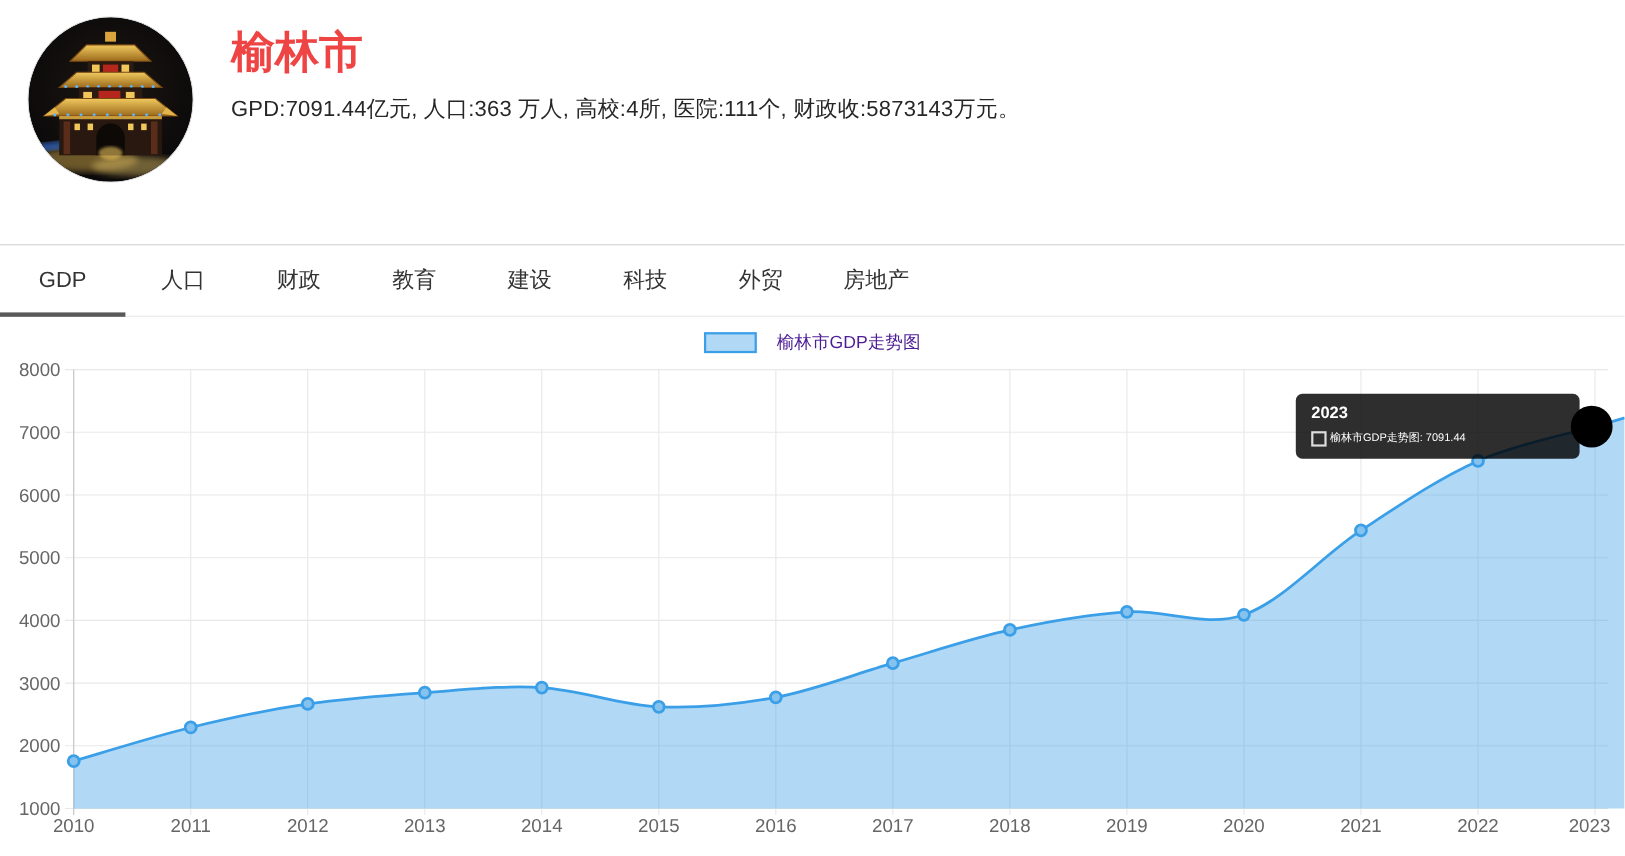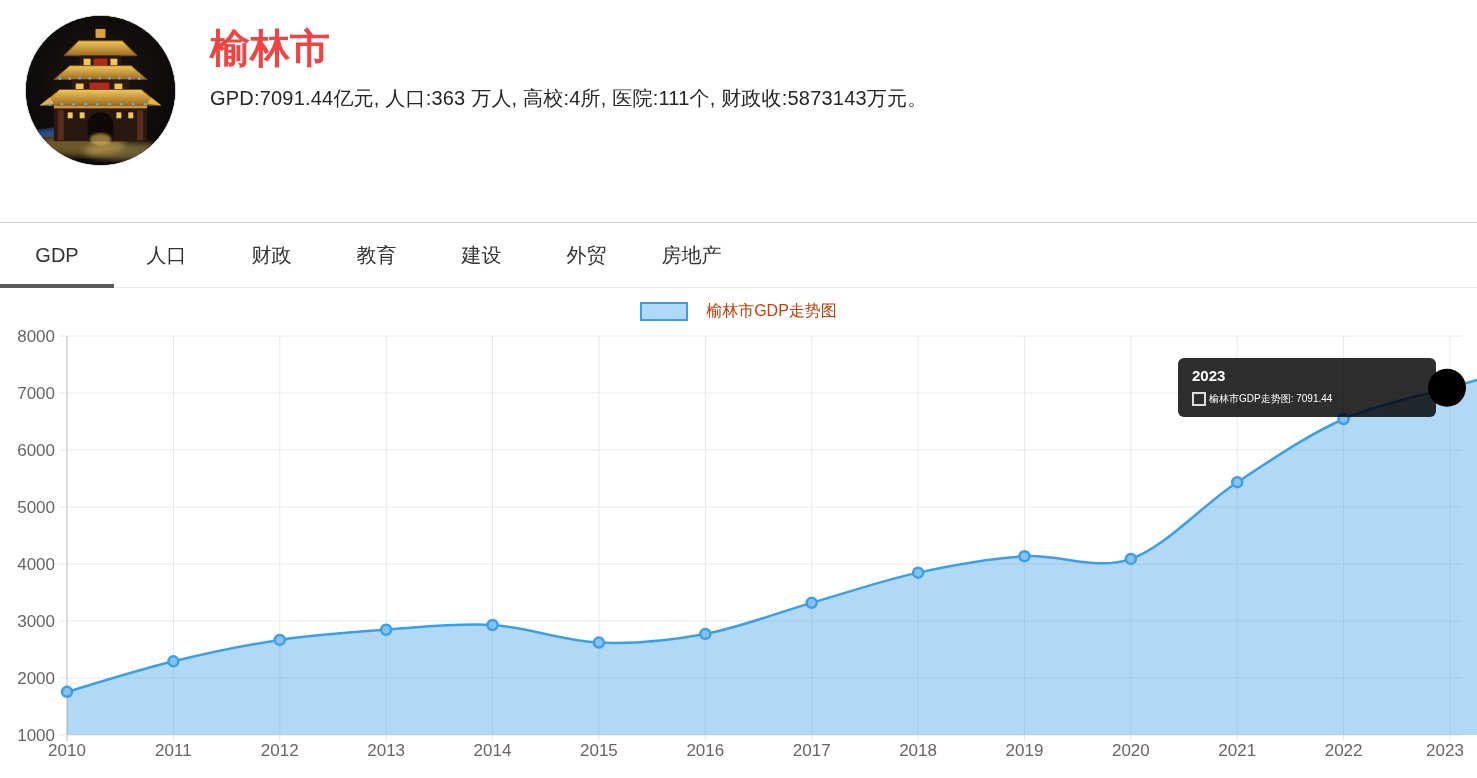--- a/index.html
+++ b/index.html
@@ -22,21 +22,21 @@
     color:#333; cursor:pointer; position:relative; }
   .tab:first-child { width:114px; }
   .tab.active::after { content:""; position:absolute; left:0; right:0; bottom:-1px;
     height:4px; background:#595959; }
 
   
   .legend-row { margin:13px 0 6px 0; height:21px; display:flex;
     justify-content:center; align-items:center; }
   .legend-swatch { width:48px; height:19px; background:rgba(59,159,232,0.40);
     border:2px solid #3b9fe8; margin-right:18px; }
-  .legend-label { font-size:16px; color:#c2410c;text-align:right; }
+  .legend-label { font-size:16px; color:#4c1d95;text-align:right; }
 
   
   .chart-wrap { position:relative; width:1477px; height:449px; }
   .chart-wrap svg { display:block; }
   .chart-tooltip { position:absolute; left:1178px; top:30px; width:258px;
     background:rgba(0,0,0,0.82); border-radius:6px; padding:8px 12px 9px 14px;
     color:#fff; pointer-events:none; }
   .chart-tooltip .tt-title { font-size:15px; font-weight:bold; line-height:19px; }
   .chart-tooltip .tt-row { margin-top:4px; font-size:10px; line-height:19px;
     display:flex; align-items:center; white-space:nowrap; }
@@ -129,20 +129,21 @@
     <p class="city-subtitle">GPD:7091.44亿元, 人口:363 万人, 高校:4所, 医院:111个, 财政收:5873143万元。</p>
   </div>
 </div>
 
 <div class="tabbar">
   <div class="tab active">GDP</div>
   <div class="tab">人口</div>
   <div class="tab">财政</div>
   <div class="tab">教育</div>
   <div class="tab">建设</div>
+  <div class="tab">科技</div>
   <div class="tab">外贸</div>
   <div class="tab">房地产</div>
 </div>
 
 <div class="legend-row">
   <span class="legend-swatch"></span>
   <span class="legend-label">榆林市GDP走势图</span>
 </div>
 
 <div class="chart-wrap">

